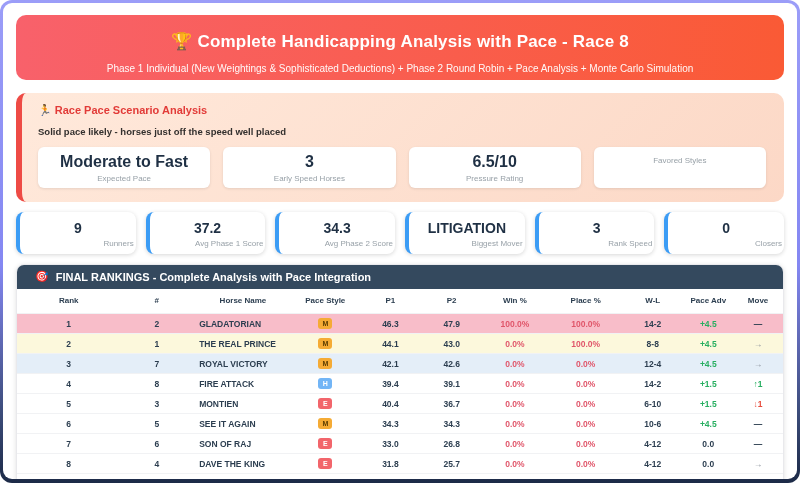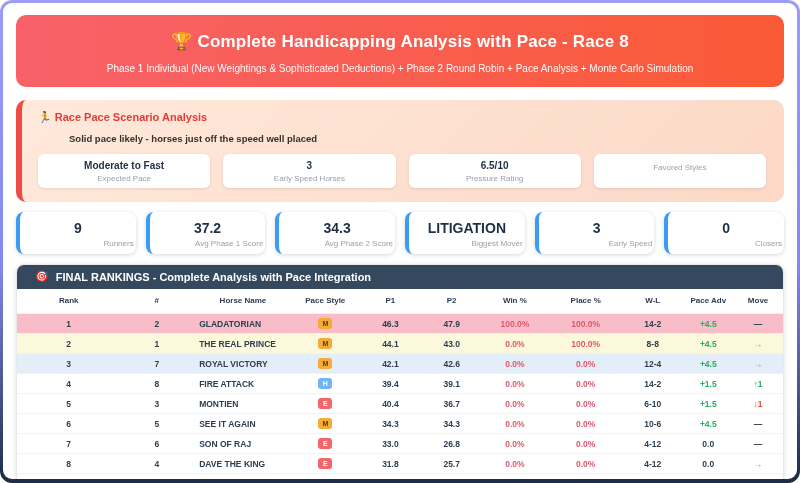--- a/index.html
+++ b/index.html
@@ -11,39 +11,39 @@
     background:linear-gradient(180deg,#9b9df8 0%,#8487f2 55%,#3d4d7c 85%,#1c2a47 100%);
   }
   .page {
     width:100%; height:100%; background:#fff; border-radius:9px;
     padding:12px 13px 8px 13px; overflow:hidden;
   }
 
   
   .hero {
     background:linear-gradient(95deg,#f8616b 0%,#fa5a35 100%);
-    border-radius:10px; color:#fff; text-align:center; padding:16px 10px 13px;
+    border-radius:10px; color:#fff; text-align:center; padding:16px 10px 6px;
   }
   .hero-title { font-size:17px; font-weight:bold; letter-spacing:.2px; }
   .hero-sub { font-size:10px; margin-top:11px; opacity:.96; }
 
   
   .pace {
     margin-top:13px; border-radius:10px; border-left:6px solid #ee4b45;
     background:linear-gradient(135deg,#ffe9db 0%,#fcd8c6 100%);
     padding:11px 18px 14px 16px;
   }
   .pace-title { color:#e23b38; font-weight:bold; font-size:11px; }
-  .pace-sub { font-size:9.5px; font-weight:bold; color:#33302e; margin-top:9px;margin-left:31px; }
+  .pace-sub { font-size:9.5px; font-weight:bold; color:#33302e; margin-top:9px; }
   .pace-cards { display:flex; gap:13px; margin-top:10px; }
   .pace-card {
     flex:1; background:#fff; border-radius:6px; text-align:center;
     padding:6px 4px 5px; box-shadow:0 1px 3px rgba(0,0,0,.10);
   }
-  .pace-card .v { font-size:10px; font-weight:bold; color:#1f3044; }
+  .pace-card .v { font-size:16px; font-weight:bold; color:#1f3044; }
   .pace-card .l { font-size:8px; color:#98a1a8; margin-top:3px; }
 
   
   .stats { display:flex; gap:10px; margin-top:10px; }
   .stat {
     flex:1; background:#fff; border-radius:8px; border-left:4px solid #3b9cf5;
     box-shadow:0 1px 4px rgba(0,0,0,.16); text-align:center; padding:8px 2px 6px;
   }
   .stat .v { font-size:14px; font-weight:bold; color:#1f3044; white-space:nowrap; }
   .stat .l { font-size:8px; color:#98a1a8; margin-top:3px; white-space:nowrap;text-align:right; }
@@ -132,21 +132,21 @@
       <div class="stat">
         <div class="v">34.3</div>
         <div class="l">Avg Phase 2 Score</div>
       </div>
       <div class="stat">
         <div class="v">LITIGATION</div>
         <div class="l">Biggest Mover</div>
       </div>
       <div class="stat">
         <div class="v">3</div>
-        <div class="l">Early Speed</div>
+        <div class="l">Rank Speed</div>
       </div>
       <div class="stat">
         <div class="v">0</div>
         <div class="l">Closers</div>
       </div>
     </div>
 
     <div class="table-card">
       <div class="table-title">
           <span>🎯</span>

